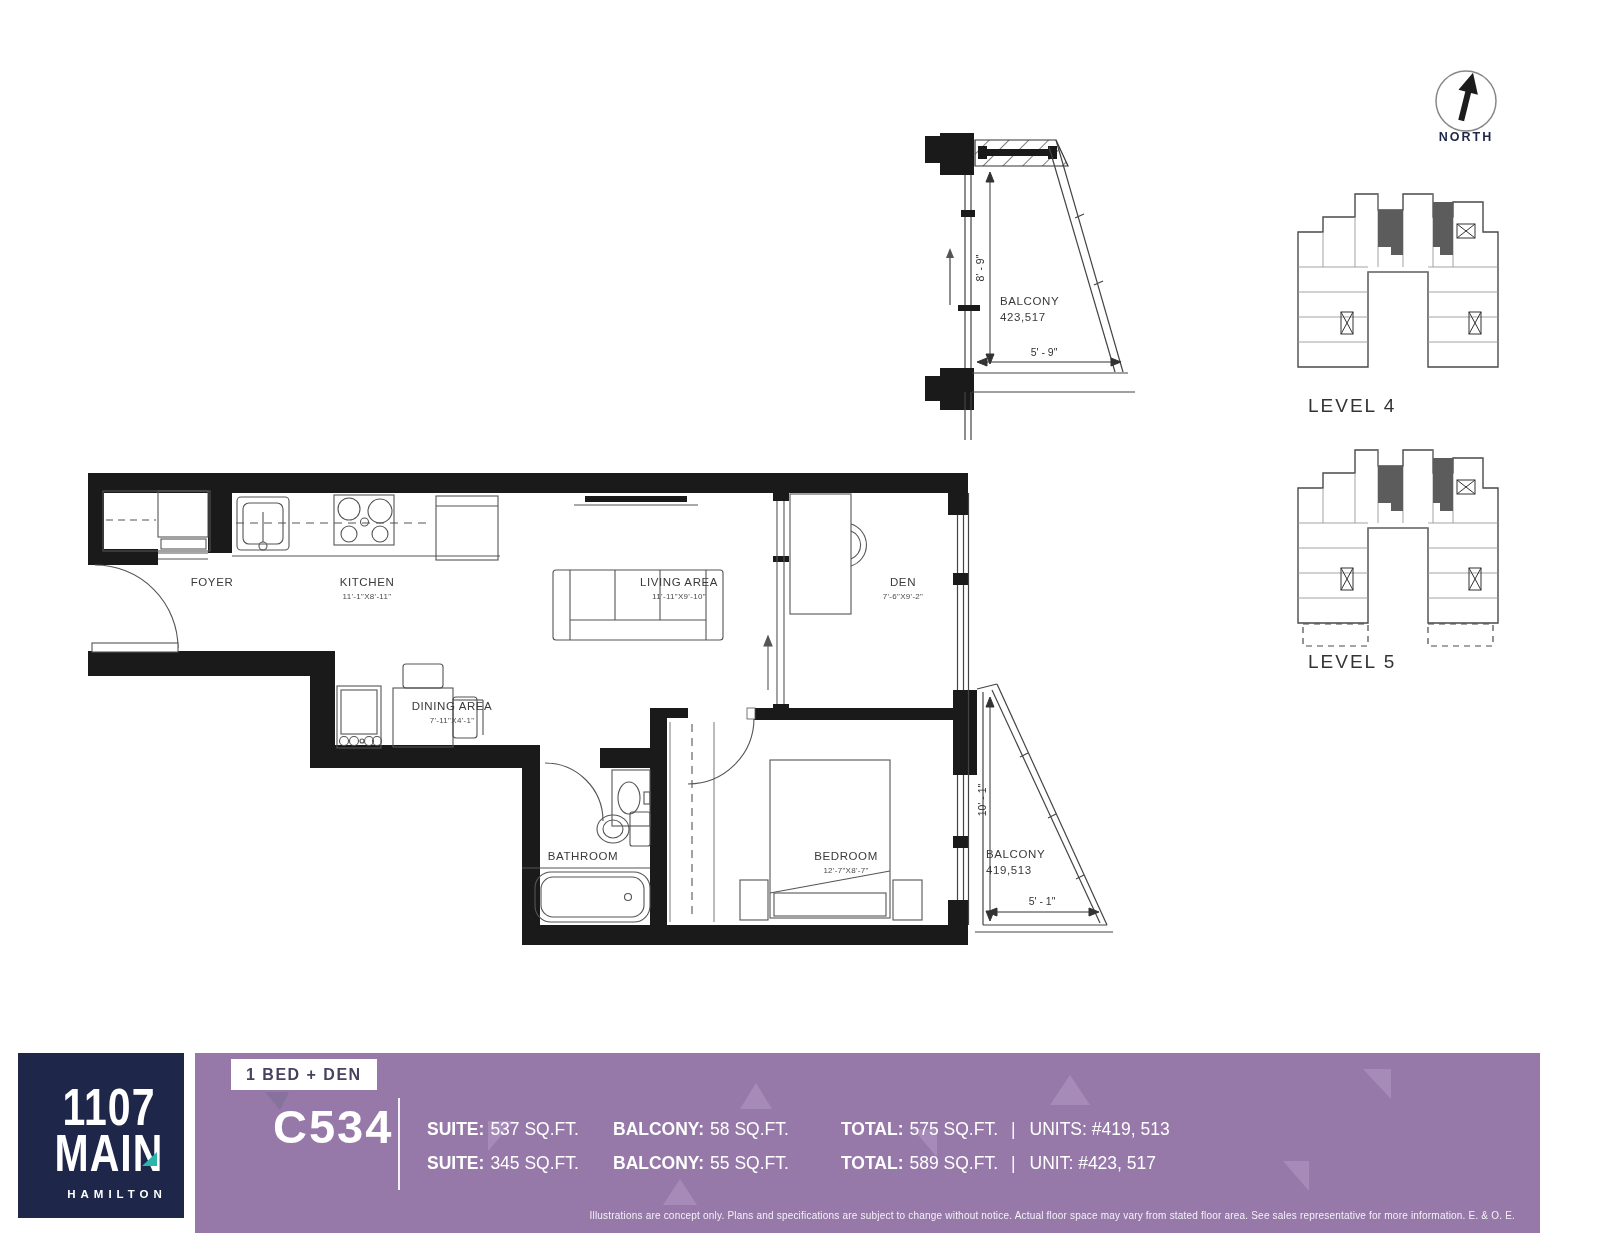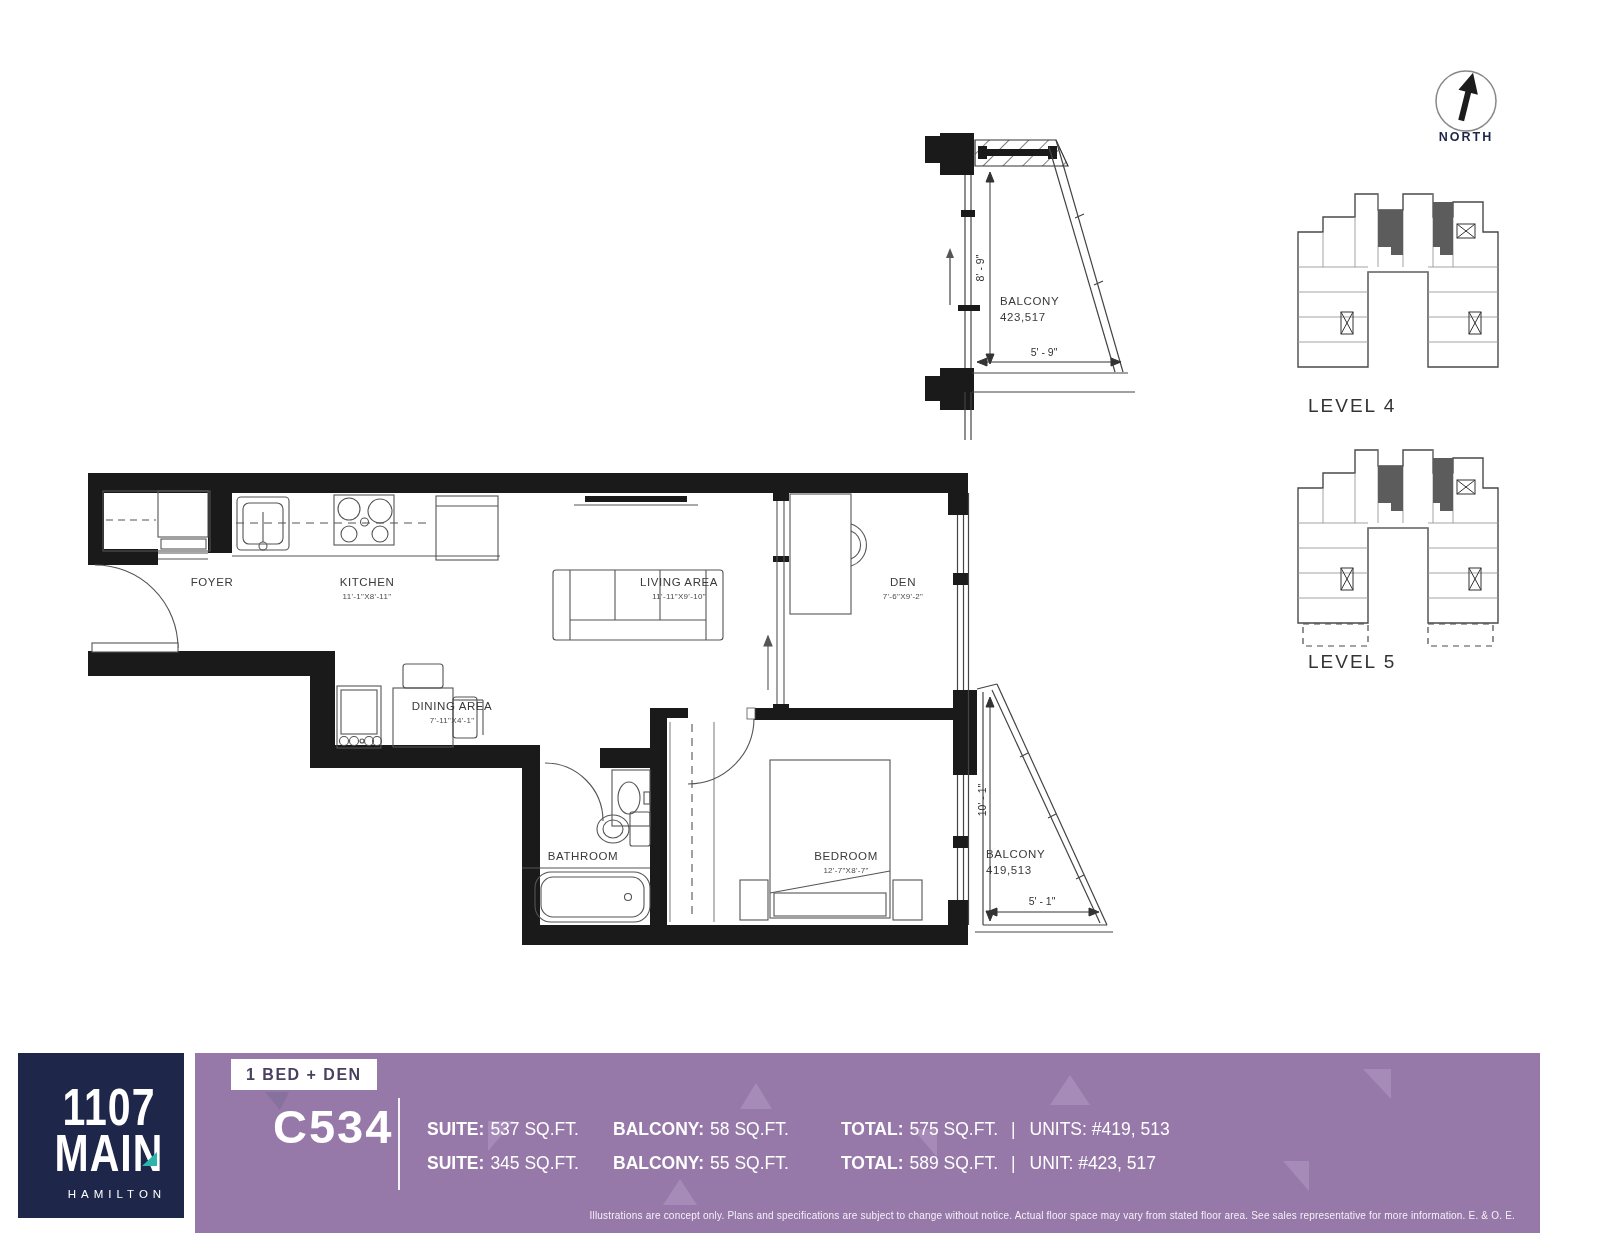--- a/index.html
+++ b/index.html
@@ -11,21 +11,21 @@
   .dim-text{font-size:10.5px;fill:#333;}
   .lvl-label{font-size:19px;fill:#333;letter-spacing:2px;}
   .north-text{font-size:12.5px;fill:#1e2749;font-weight:bold;letter-spacing:2px;}
 
   
   #footer-logo{position:absolute;left:18px;top:1053px;width:166px;height:165px;background:#1e2749;
     color:#fff;text-align:center;}
   #footer-logo .big{font-size:41px;font-weight:bold;letter-spacing:1px;line-height:46px;
     transform:scaleY(1.25);transform-origin:top center;}
   #logo-stack{position:absolute;top:26px;left:16px;right:0;}
-  #logo-city{position:absolute;bottom:18px;left:0;right:0;font-size:11.5px;font-weight:normal;letter-spacing:5px;padding-left:32px;}
+  #logo-city{position:absolute;bottom:18px;left:0;right:0;font-size:11.5px;font-weight:bold;letter-spacing:5px;padding-left:32px;}
   #logo-accent{position:absolute;left:124px;top:99px;width:15px;height:14px;background:#2cb4ad;
     clip-path:polygon(0 100%,100% 0,100% 100%);}
   #footer-bar{position:absolute;left:195px;top:1053px;width:1345px;height:180px;background:#9679a8;}
   #plan-type-tag{position:absolute;left:36px;top:6px;background:#fff;color:#4a4161;
     font-size:16px;font-weight:bold;letter-spacing:1.5px;padding:7px 15px 6px 15px;}
   #tag-pointer{position:absolute;left:70px;top:39px;width:24px;height:18px;background:#86729c;
     clip-path:polygon(0 0,100% 0,62% 100%);}
   #unit-code{position:absolute;left:34px;top:46px;color:#fff;font-size:47px;font-weight:bold;letter-spacing:2px;margin-left:44px;}
   #stats-divider{position:absolute;left:203px;top:45px;width:2px;height:92px;background:rgba(255,255,255,.9);}
   #stats{position:absolute;left:232px;top:66px;color:#fff;font-size:17.5px;}

